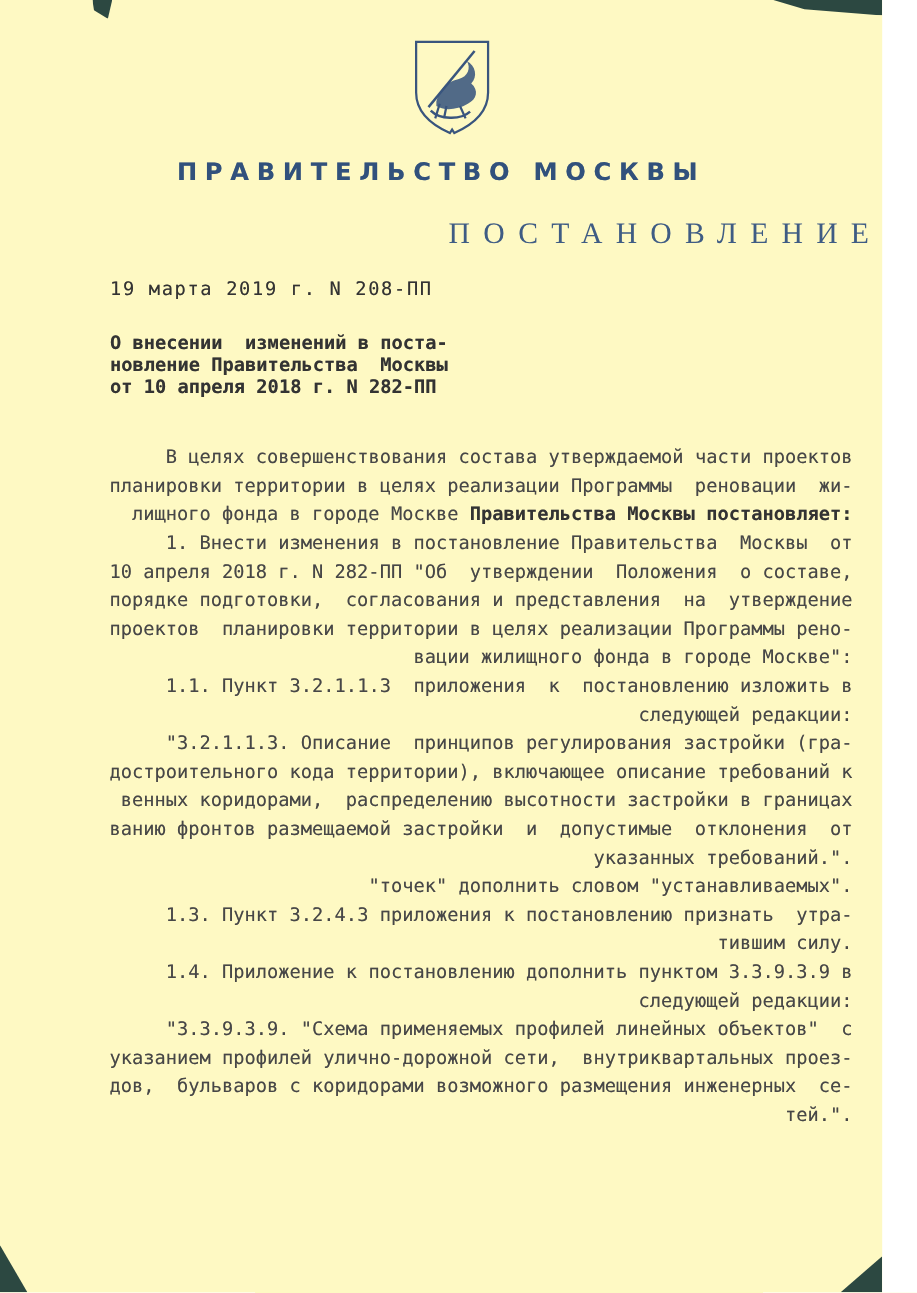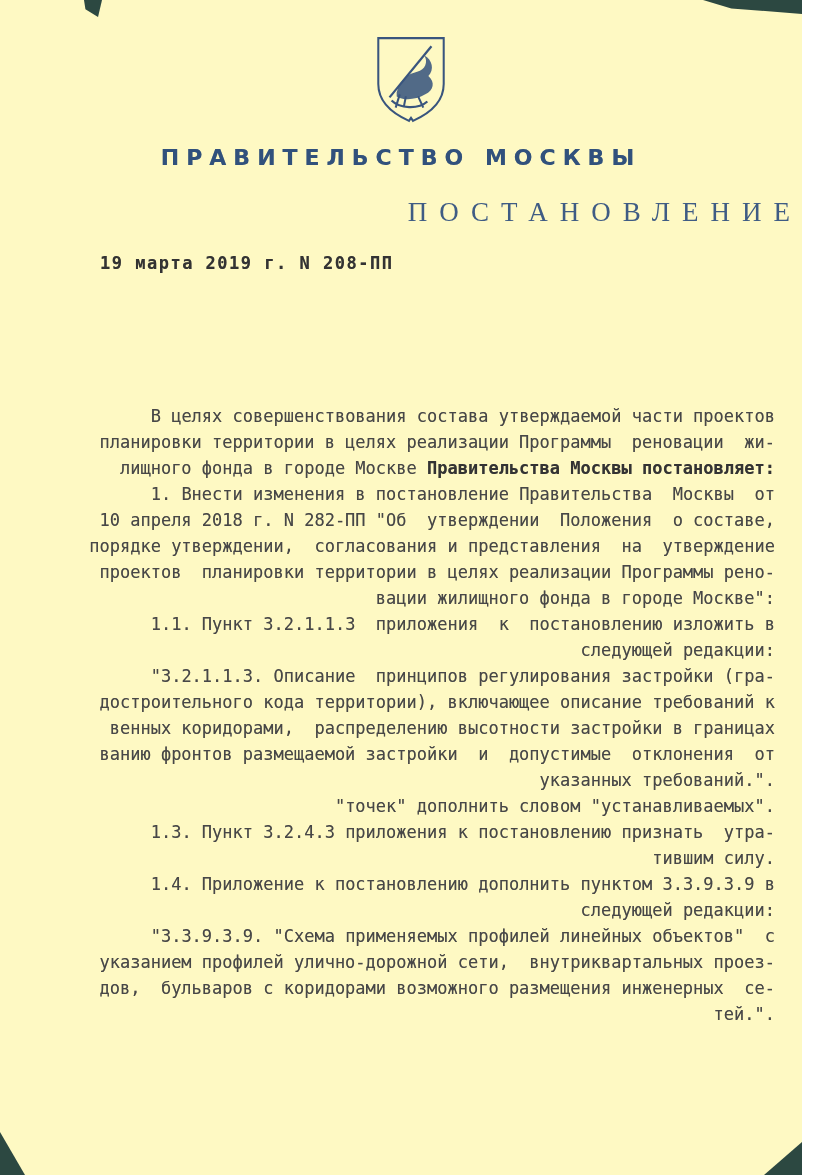--- a/index.html
+++ b/index.html
@@ -38,21 +38,21 @@
   }
   .title2{
     position:absolute;left:0;top:197px;width:100%;
     text-align:right;
     font-family:"Liberation Serif","DejaVu Serif",serif;
     font-weight:400;font-size:27px;letter-spacing:12px;
     color:var(--decree-navy);
   }
   .date-line{
     position:absolute;left:100px;top:253px;
-    font-size:17px;font-weight:bold;letter-spacing:1.5px;
+    font-size:17px;font-weight:normal;letter-spacing:1.5px;
     color:var(--bold-text);white-space:pre;
     text-shadow:0 0 0.5px rgba(51,51,51,0.5);
   }
   .subject{
     position:absolute;left:100px;top:302px;
     font-size:17px;font-weight:bold;line-height:20px;
     color:var(--bold-text);
     text-shadow:0 0 0.5px rgba(51,51,51,0.5);
   }
   .subject .subj-line{white-space:pre;}
@@ -84,28 +84,33 @@
       <path d="M27,60 L23,73 M45,62 L50,73 M33,62 L31,72" stroke="#39557e" stroke-width="2" fill="none"></path>
       <path d="M19,66 C27,74 45,75 54,67" stroke="#39557e" stroke-width="2.2" fill="none"></path>
     </svg>
   </div>
 
   <div class="title1">ПРАВИТЕЛЬСТВО МОСКВЫ</div>
   <div class="title2">ПОСТАНОВЛЕНИЕ</div>
 
   <div class="date-line">19 марта 2019 г. N 208-ПП</div>
 
+  <div class="subject">
+      <div class="subj-line">О внесении  изменений в поста-</div>
+      <div class="subj-line">новление Правительства  Москвы</div>
+      <div class="subj-line">от 10 апреля 2018 г. N 282-ПП</div>
+    </div>
 
   <div class="body">
       <div class="body-line"><span>   В целях совершенствования состава утверждаемой части проектов</span></div>
       <div class="body-line"><span>планировки территории в целях реализации Программы  реновации  жи-</span></div>
       <div class="body-line"><span>лищного фонда в городе Москве </span><span class="b">Правительства Москвы постановляет:</span></div>
       <div class="body-line"><span>   1. Внести изменения в постановление Правительства  Москвы  от</span></div>
       <div class="body-line"><span>10 апреля 2018 г. N 282-ПП "Об  утверждении  Положения  о составе,</span></div>
-      <div class="body-line"><span>порядке утверждении,  согласования и представления  на  утверждение</span></div>
+      <div class="body-line"><span>порядке подготовки,  согласования и представления  на  утверждение</span></div>
       <div class="body-line"><span>проектов  планировки территории в целях реализации Программы рено-</span></div>
       <div class="body-line"><span>вации жилищного фонда в городе Москве":</span></div>
       <div class="body-line"><span>   1.1. Пункт 3.2.1.1.3  приложения  к  постановлению изложить в</span></div>
       <div class="body-line"><span>следующей редакции:</span></div>
       <div class="body-line"><span>   "3.2.1.1.3. Описание  принципов регулирования застройки (гра-</span></div>
       <div class="body-line"><span>достроительного кода территории), включающее описание требований к</span></div>
       <div class="body-line"><span>венных коридорами,  распределению высотности застройки в границах</span></div>
       <div class="body-line"><span>ванию фронтов размещаемой застройки  и  допустимые  отклонения  от</span></div>
       <div class="body-line"><span>указанных требований.".</span></div>
       <div class="body-line"><span>"точек" дополнить словом "устанавливаемых".</span></div>

